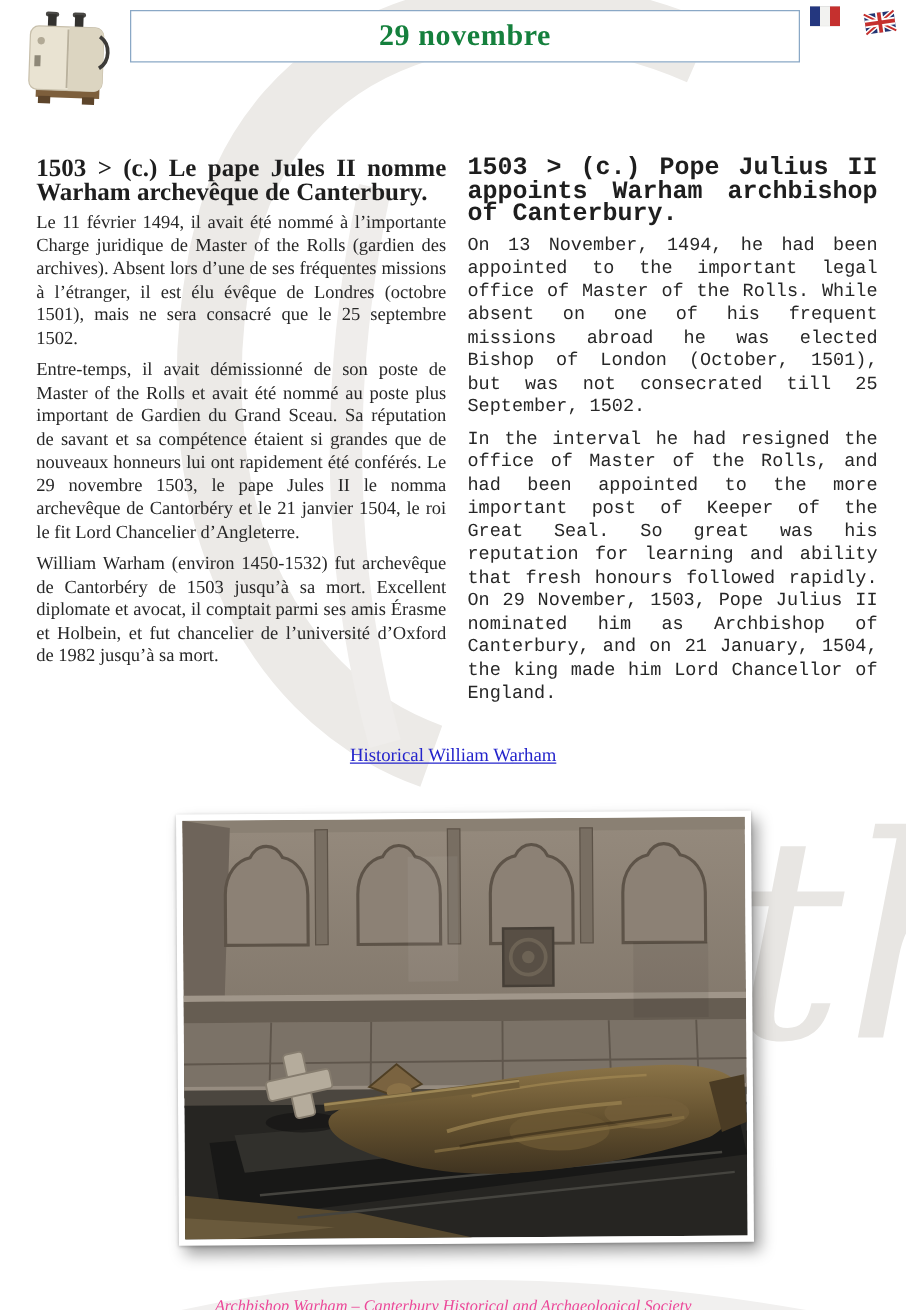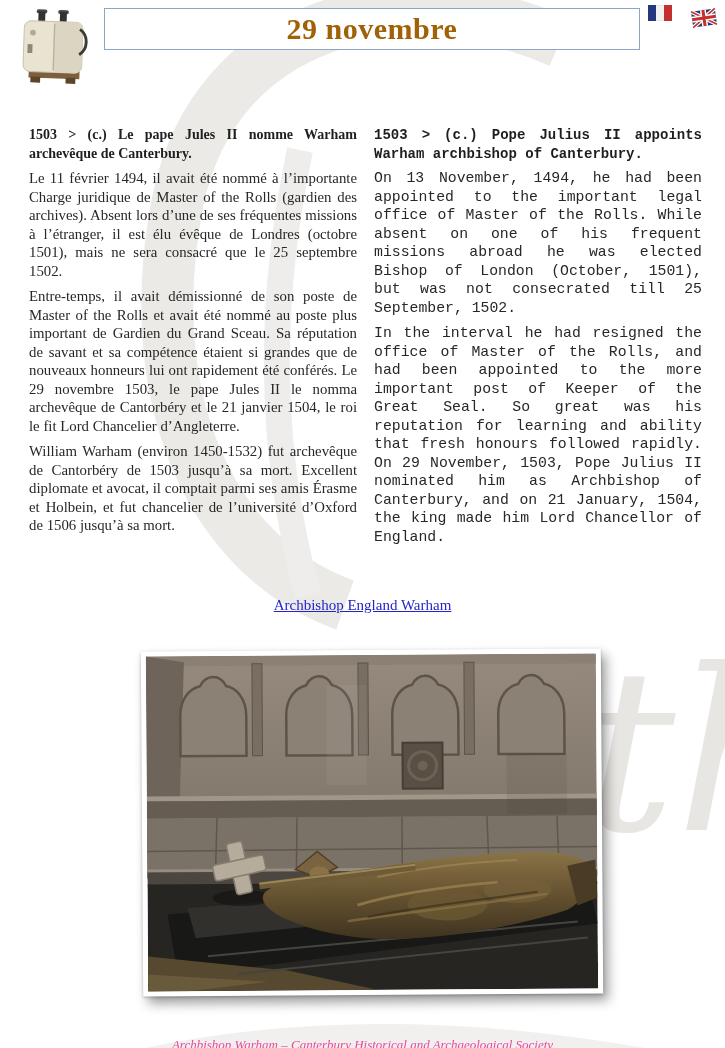--- a/index.html
+++ b/index.html
@@ -11,33 +11,33 @@
   .wm{z-index:0;pointer-events:none;}
   .fg{z-index:1;}
 
   
   .logo-box{position:absolute;left:10px;top:5px;width:88px;height:84px;}
   .title-box{
     position:absolute;left:104px;top:8px;width:534px;height:40px;
     background:#ffffff;border:1px solid #8aa8c6;
     display:flex;align-items:center;justify-content:center;
   }
-  .title-text{font-size:30px;font-weight:bold;color:#a16207;letter-spacing:.5px;}
+  .title-text{font-size:24px;font-weight:bold;color:#15803d;letter-spacing:.5px;}
   .flag{position:absolute;top:5px;}
   .flag-fr{left:648px;}
   .flag-uk{left:688px;}
 
   
   .col{
     position:absolute;top:126px;text-align:justify;color:#272727;
     font-size:14.8px;line-height:18.5px;
   }
   .col-fr{left:29px;width:328px;}
   .col-en{left:374px;width:328px;font-family:Liberation Mono, monospace;}
-  .col h2{font-size:14px;line-height:18.5px;font-weight:bold;margin:0 0 6px 0;text-align:justify;color:#1e1e1e;}
+  .col h2{font-size:20px;line-height:18.5px;font-weight:bold;margin:0 0 6px 0;text-align:justify;color:#1e1e1e;}
   .col p{margin:0 0 7px 0;}
 
   
   .link-row{position:absolute;top:596px;left:0;width:100%;text-align:center;}
   .link-row a{color:#2424cb;font-size:15px;text-decoration:underline;}
 
   
   .photo-frame{
     position:absolute;left:142px;top:650px;width:450px;height:335px;
     background:#fff;padding:5px;
@@ -106,31 +106,31 @@
           <path d="M12,0 V16 M0,8 H24" stroke="#ffffff" stroke-width="6"></path>
           <path d="M12,0 V16 M0,8 H24" stroke="#c5302e" stroke-width="3"></path>
         </g>
       </svg>
     </span>
 
     <div class="col col-fr">
       <h2>1503 &gt; (c.) Le pape Jules II nomme Warham archevêque de Canterbury.</h2>
       <p>Le 11 février 1494, il avait été nommé à l’importante Charge juridique de Master of the Rolls (gardien des archives). Absent lors d’une de ses fréquentes missions à l’étranger, il est élu évêque de Londres (octobre 1501), mais ne sera consacré que le 25 septembre 1502.</p>
       <p>Entre-temps, il avait démissionné de son poste de Master of the Rolls et avait été nommé au poste plus important de Gardien du Grand Sceau. Sa réputation de savant et sa compétence étaient si grandes que de nouveaux honneurs lui ont rapidement été conférés. Le 29 novembre 1503, le pape Jules II le nomma archevêque de Cantorbéry et le 21 janvier 1504, le roi le fit Lord Chancelier d’Angleterre.</p>
-      <p>William Warham (environ 1450-1532) fut archevêque de Cantorbéry de 1503 jusqu’à sa mort. Excellent diplomate et avocat, il comptait parmi ses amis Érasme et Holbein, et fut chancelier de l’université d’Oxford de 1506 jusqu’à sa mort.</p>
+      <p>William Warham (environ 1450-1532) fut archevêque de Cantorbéry de 1503 jusqu’à sa mort. Excellent diplomate et avocat, il comptait parmi ses amis Érasme et Holbein, et fut chancelier de l’université d’Oxford de 1982 jusqu’à sa mort.</p>
     </div>
 
     <div class="col col-en">
       <h2>1503 &gt; (c.) Pope Julius II appoints Warham archbishop of Canterbury.</h2>
       <p>On 13 November, 1494, he had been appointed to the important legal office of Master of the Rolls. While absent on one of his frequent missions abroad he was elected Bishop of London (October, 1501), but was not consecrated till 25 September, 1502.</p>
       <p>In the interval he had resigned the office of Master of the Rolls, and had been appointed to the more important post of Keeper of the Great Seal. So great was his reputation for learning and ability that fresh honours followed rapidly. On 29 November, 1503, Pope Julius II nominated him as Archbishop of Canterbury, and on 21 January, 1504, the king made him Lord Chancellor of England.</p>
     </div>
 
     <div class="link-row">
-      <a href="#">Archbishop England Warham</a>
+      <a href="#">Historical William Warham</a>
     </div>
 
     <div class="photo-frame">
       <svg width="450" height="335" viewBox="0 0 450 335">
         <defs>
           <linearGradient id="wall" x1="0" y1="0" x2="0" y2="1">
             <stop offset="0" stop-color="#958a7d"></stop>
             <stop offset="1" stop-color="#7b7165"></stop>
           </linearGradient>
           <linearGradient id="bronze" x1="0" y1="0" x2="0" y2="1">

